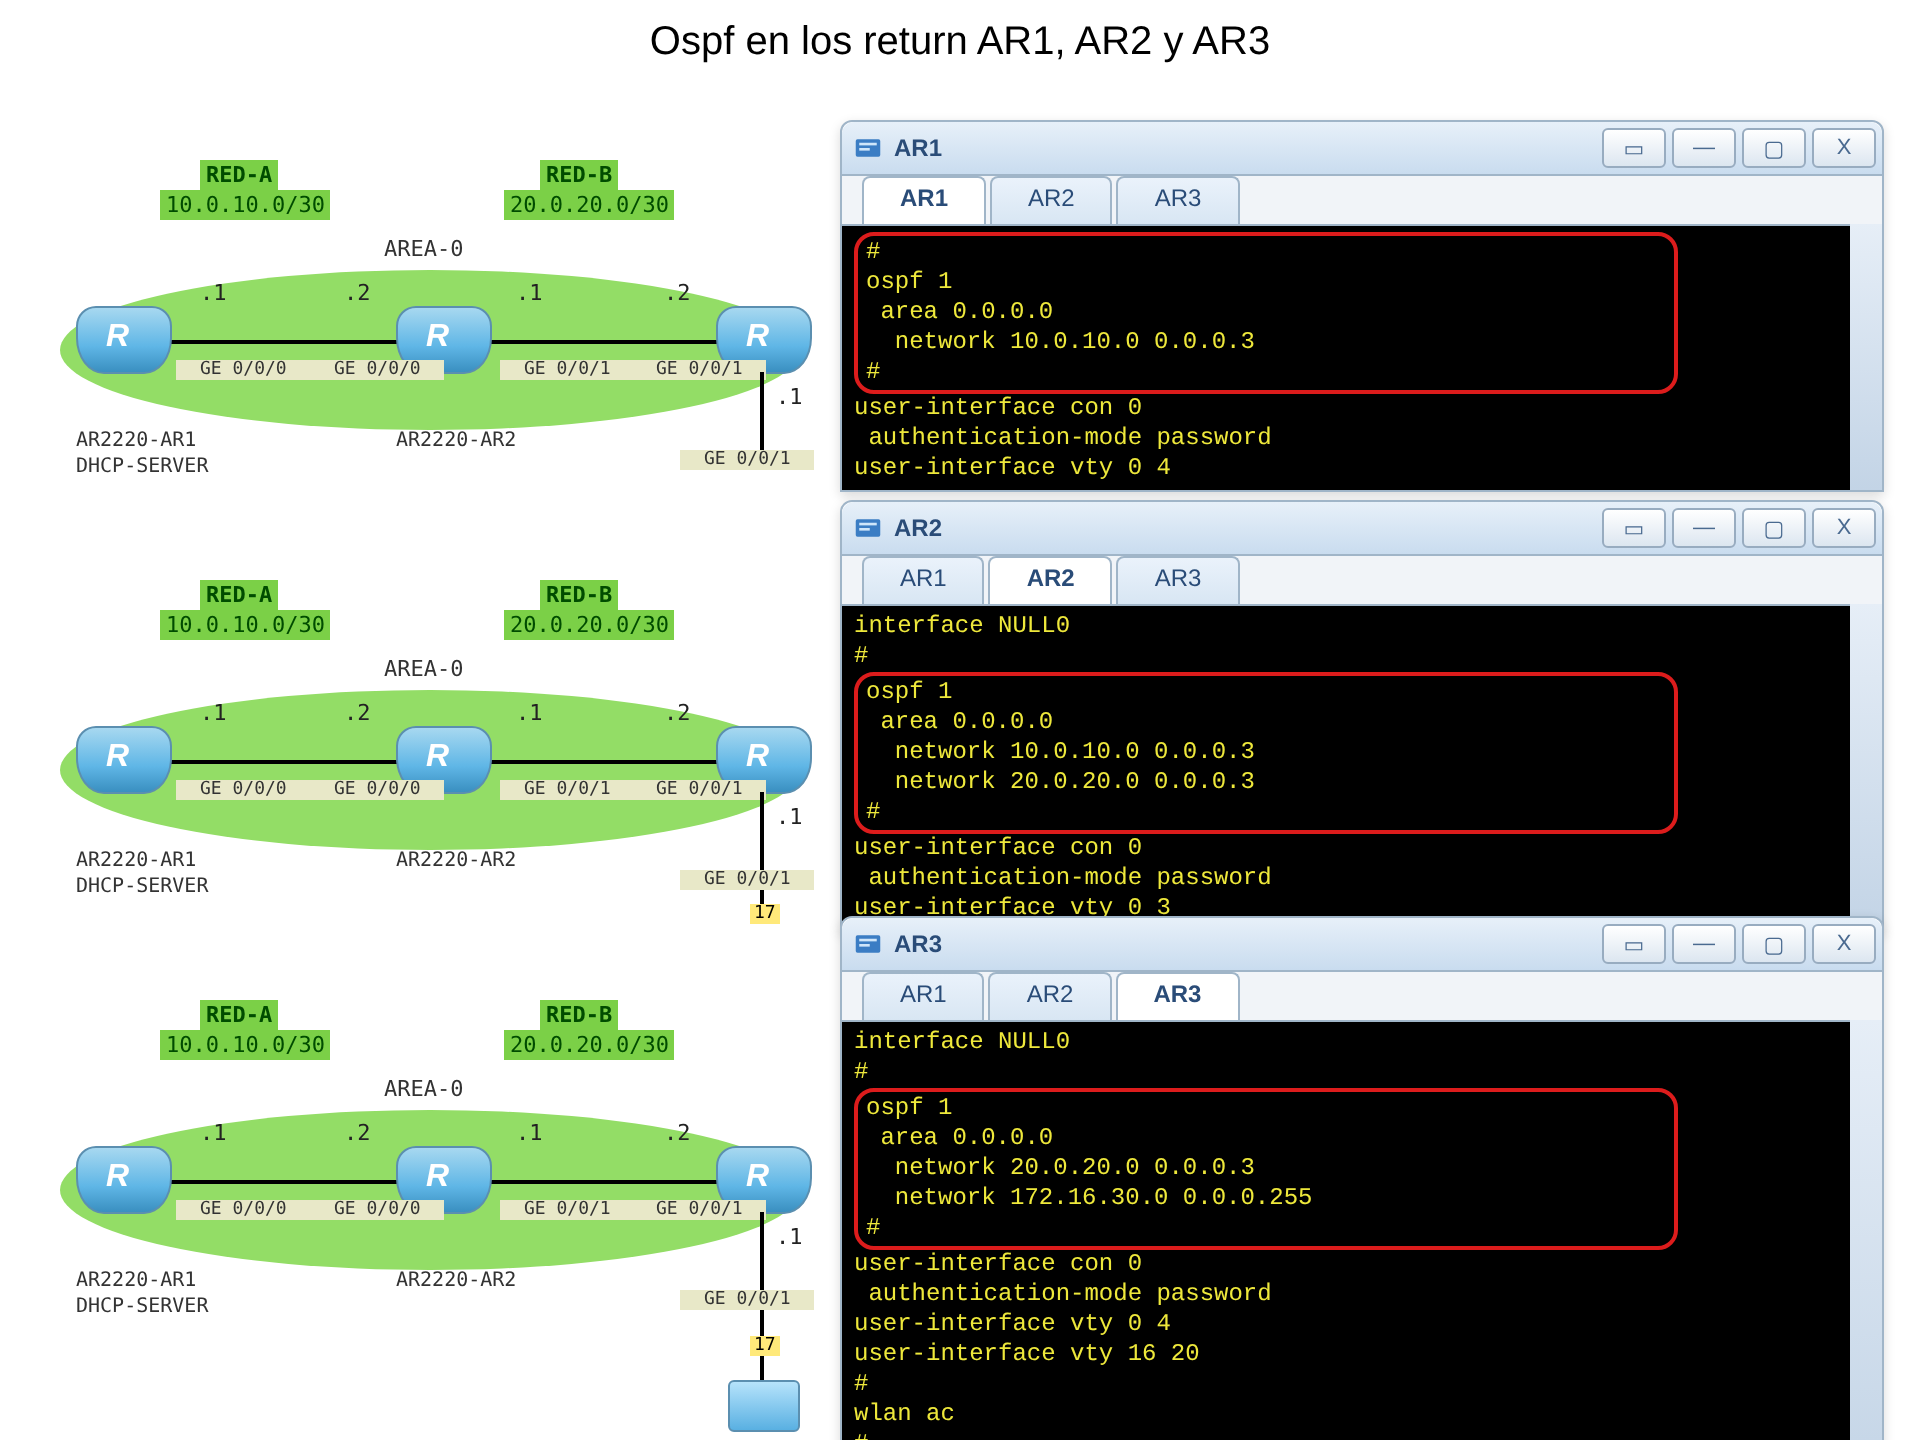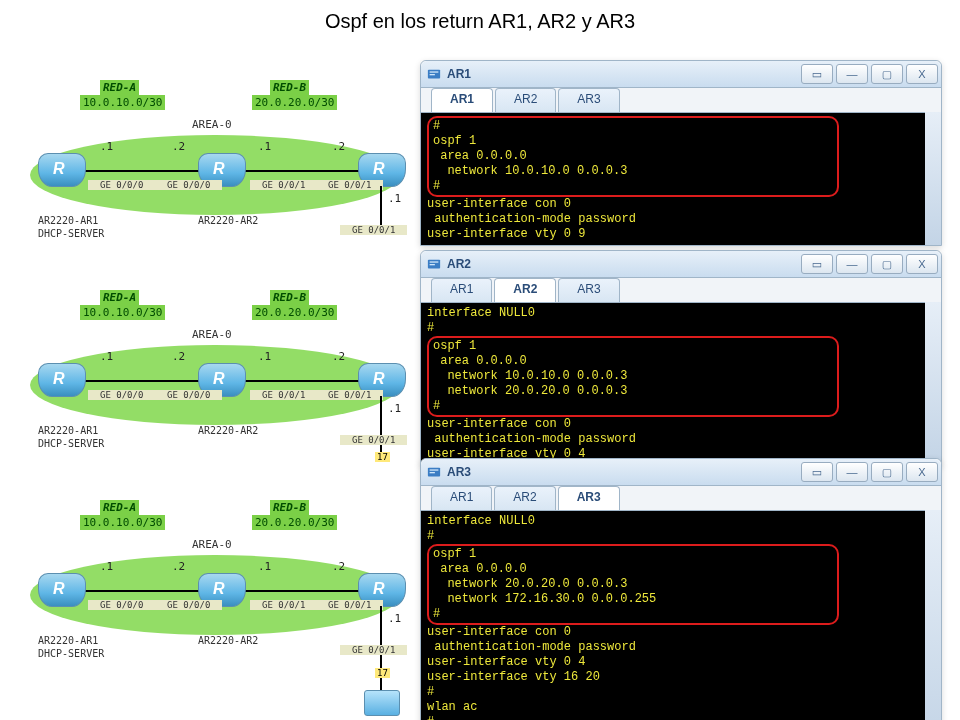--- a/index.html
+++ b/index.html
@@ -22,21 +22,21 @@
   .diagram-col { position: absolute; left: 20px; top: 80px; width: 390px; }
   .diagram { position: relative; width: 390px; height: 180px; margin-bottom: 30px; }
   .ellipse {
     position: absolute; left: 10px; top: 55px; width: 370px; height: 80px;
     background: #93dd66; border-radius: 50% / 50%;
   }
   .red-label {
     position: absolute; background: #7bd047; color: #004c00; font-family: monospace;
     font-size: 11px; text-align: center; padding: 1px 3px;
   }
-  .red-title { font-weight: bold; font-style: italic; }
+  .red-title { font-weight: bold; }
   .area-label {
     position: absolute; font-family: monospace; font-size: 11px; color: #333;
   }
   .router {
     position: absolute; width: 46px; height: 32px;
     background: linear-gradient(#a7d8f0, #5fb6e6 60%, #3a8fc0);
     border-radius: 10px 10px 14px 14px / 10px 10px 18px 18px;
     border: 1px solid #5b8fb0;
   }
   .router::after {
@@ -218,21 +218,21 @@
     <div class="tab">AR2</div>
     <div class="tab">AR3</div>
   </div>
   <div class="term-body"><div class="hlbox">#
 ospf 1
  area 0.0.0.0
   network 10.0.10.0 0.0.0.3
 #</div>
 <span class="nonhl">user-interface con 0
  authentication-mode password
-user-interface vty 0 9</span></div>
+user-interface vty 0 4</span></div>
   <div class="scrollbar"></div>
 </div>
 
 <div class="terminal" style="left:420px; top:250px;">
   <div class="term-title">
     <span class="term-icon">
       <svg viewBox="0 0 16 16">
           <rect x="1" y="3" width="14" height="10" rx="1" fill="#3b7dc4"></rect>
           <rect x="3" y="5" width="10" height="1.5" fill="#cfe6fa"></rect>
           <rect x="3" y="8" width="6" height="1.5" fill="#cfe6fa"></rect>
@@ -253,21 +253,21 @@
   </div>
   <div class="term-body"><span>interface NULL0
 #</span>
 <div class="hlbox">ospf 1
  area 0.0.0.0
   network 10.0.10.0 0.0.0.3
   network 20.0.20.0 0.0.0.3
 #</div>
 <span class="nonhl">user-interface con 0
  authentication-mode password
-user-interface vty 0 4</span></div>
+user-interface vty 0 3</span></div>
   <div class="scrollbar"></div>
 </div>
 
 <div class="terminal" style="left:420px; top:458px;">
   <div class="term-title">
     <span class="term-icon">
       <svg viewBox="0 0 16 16">
           <rect x="1" y="3" width="14" height="10" rx="1" fill="#3b7dc4"></rect>
           <rect x="3" y="5" width="10" height="1.5" fill="#cfe6fa"></rect>
           <rect x="3" y="8" width="6" height="1.5" fill="#cfe6fa"></rect>

